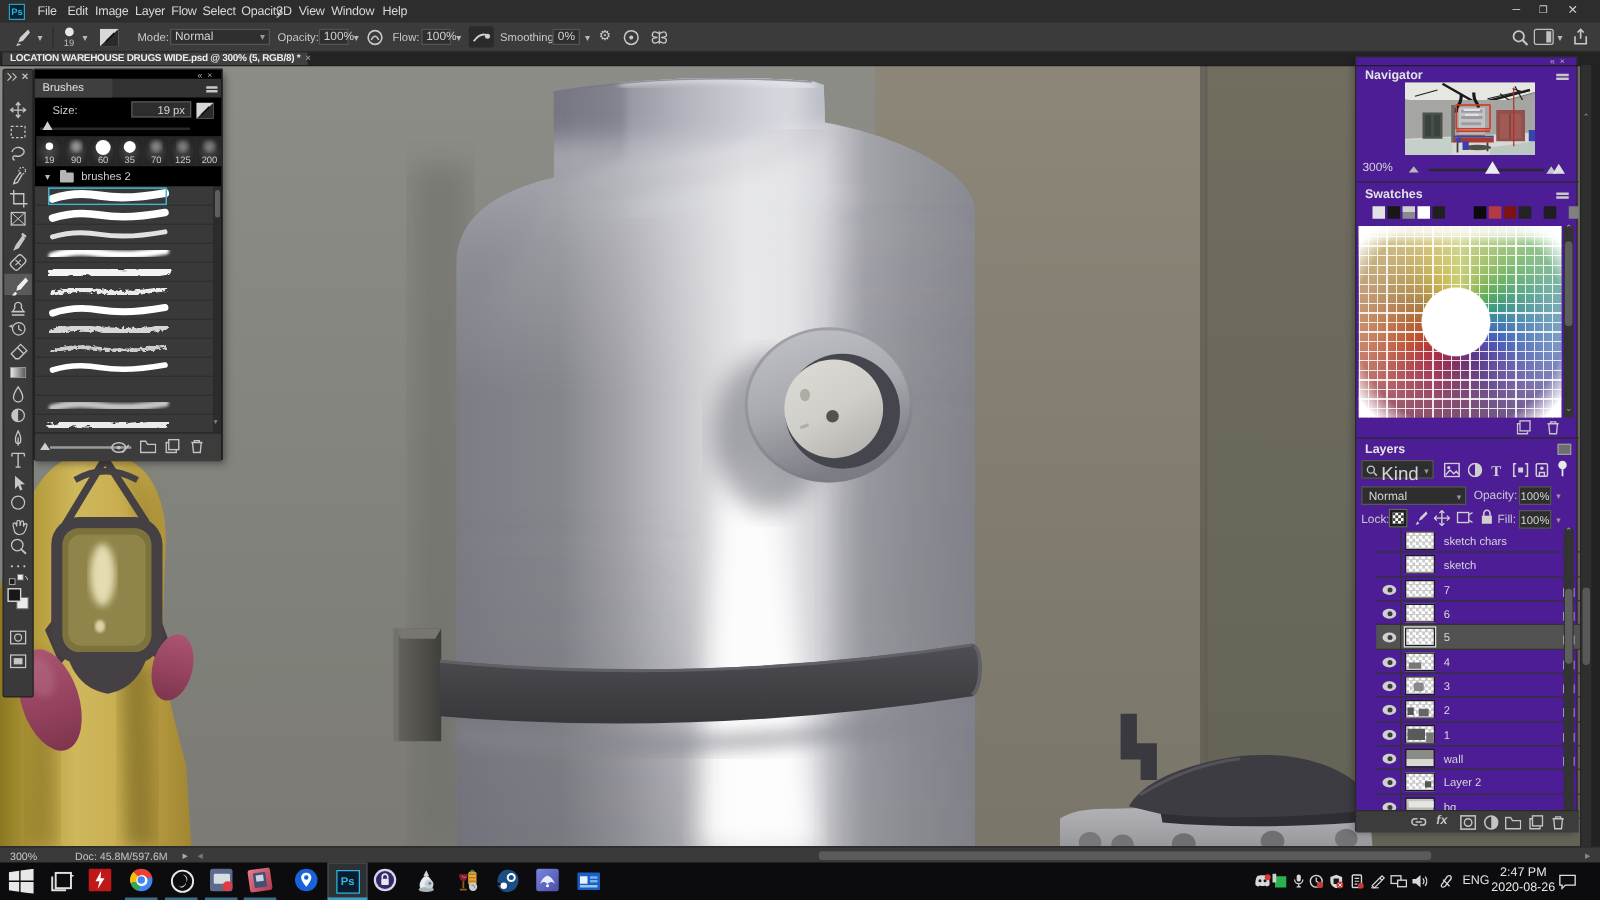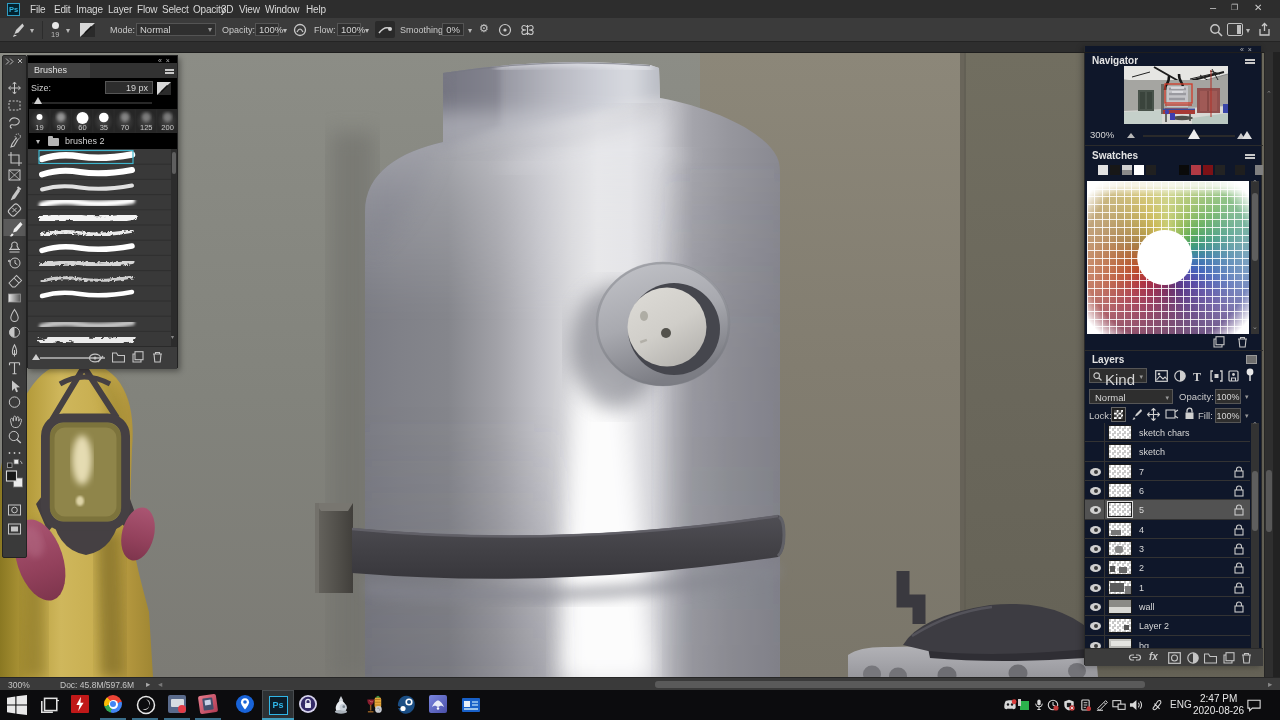--- a/index.html
+++ b/index.html
@@ -11,25 +11,25 @@
 .inbox{position:absolute;background:#2f2f2f;border:1px solid #545454;color:#d2d2d2;font-size:9.5px;text-align:right;padding:0 3px;height:13px;line-height:12px;top:5px}
 .dd{position:absolute;color:#b8b8b8;font-size:8px;top:8px}
 #tabstrip{left:0;top:42px;width:1280px;height:10px;background:#232323}
 #tab{position:absolute;left:2px;top:0;width:244px;height:10px;background:#404040;color:#ededed;font-size:8px;font-weight:bold;line-height:10px;padding-left:6px;white-space:nowrap;letter-spacing:-0.25px}
 #canvasarea{left:0;top:52px;width:1264px;height:625px;background:#7e7d77}
 #statusbar{left:0;top:677px;width:1280px;height:13px;background:#3a3a3a;border-top:1px solid #272727;color:#c6c6c6;font-size:8.5px}
 #taskbar{left:0;top:690px;width:1280px;height:30px;background:#0c0c0e;color:#e8e8e8}
 .tbi{position:absolute;top:5px;width:20px;height:20px}
 #tools{left:2px;top:55px;width:25px;height:503px;background:#3a3a3a;border:1px solid #232323;border-radius:2px}
 #brushes{left:27px;top:55px;width:151px;height:313px;background:#000000;border:1px solid #222;box-shadow:2px 3px 6px rgba(0,0,0,.4)}
-#dock{left:1084px;top:45px;width:178px;height:620px;background:#0f172a;border:1px solid #2a2a2a;box-shadow:-2px 2px 6px rgba(0,0,0,.3)}
+#dock{left:1084px;top:45px;width:178px;height:620px;background:#4c1d95;border:1px solid #2a2a2a;box-shadow:-2px 2px 6px rgba(0,0,0,.3)}
 #outerscroll{left:1264px;top:52px;width:9px;height:625px;background:#2f2f2f;border-left:1px solid #262626}
 .ph{font-size:10px;font-weight:bold;color:#e3e3e3}
 .ptxt{font-size:9px;color:#cfcfcf}
-.lrow{position:absolute;left:0;width:165px;height:19.33px;border-bottom:1px solid #333}
+.lrow{position:absolute;left:16px;width:165px;height:19.33px;border-bottom:1px solid #333}
 .leye{position:absolute;left:5px;top:6px;width:11px;height:8px;background:#d0d0d0;border-radius:50%}
 .leye:after{content:"";position:absolute;left:3.5px;top:2px;width:4px;height:4px;border-radius:50%;background:#3c3c3c}
 .ldiv{position:absolute;left:19px;top:0;width:1px;height:19.33px;background:#333}
 .lthumb{position:absolute;left:23px;top:2px;width:24px;height:15px;border:1px solid #1c1c1c;background:conic-gradient(#fff 0 25%,#c9c9c9 0 50%,#fff 0 75%,#c9c9c9 0) 0 0/5px 5px #fff}
 .lname{position:absolute;left:54px;top:5px;font-size:9px;color:#d8d8d8}
 .llock{position:absolute;left:149px;top:4px}
 </style></head><body>
 <div id="app">
 
 <div id="menubar" class="abs">
@@ -100,20 +100,23 @@
   <div class="abs" style="left:1227px;top:5px;width:16px;height:13px;border:1.5px solid #c0c0c0;border-radius:2px">
         <div style="position:absolute;right:1px;top:1px;bottom:1px;width:4px;background:#c0c0c0"></div>
       </div>
   <span class="dd" style="left:1246px">▾</span>
   <svg class="abs" style="left:1257px;top:4px" width="15" height="15" viewBox="0 0 15 15">
         <path d="M3 7 V13 H12 V7" fill="none" stroke="#c8c8c8" stroke-width="1.3"></path>
         <path d="M7.5 9 V2 M5 4 L7.5 1.5 L10 4" fill="none" stroke="#c8c8c8" stroke-width="1.3"></path>
       </svg>
 </div>
 
+<div id="tabstrip" class="abs">
+  <div id="tab">LOCATION WAREHOUSE DRUGS WIDE.psd @ 300% (5, RGB/8) * <span style="color:#aaa;font-weight:normal">&nbsp;×</span></div>
+</div>
 
 <div id="canvasarea" class="abs">
 <div class="abs" style="left:0;top:0;width:1264px;height:1px;background:#1e1e1e;z-index:5"></div>
 <svg width="1264" height="625" viewBox="0 0 1264 625">
 <defs>
   <linearGradient id="wallL" x1="0" y1="0" x2="0" y2="1">
     <stop offset="0" stop-color="#8c8d86"></stop>
             <stop offset="0.55" stop-color="#82837c"></stop>
             <stop offset="1" stop-color="#7c7b75"></stop>
   </linearGradient>
@@ -535,21 +538,21 @@
         </defs>
 </svg>
 </div>
 
 <div id="brushes" class="abs">
   <div class="abs" style="left:130px;top:1px;color:#b5b5b5;font-size:7px">«&nbsp;&nbsp;×</div>
   <div class="abs" style="left:0;top:7px;width:149px;height:15px;background:#323232">
     <div class="abs" style="left:0;top:0;width:62px;height:15px;background:#3f3f3f;color:#e0e0e0;font-size:9px;line-height:15px;padding-left:6px">Brushes</div>
     <div class="abs" style="left:137px;top:6px;width:9px;height:1.5px;background:#c8c8c8;box-shadow:0 3px #c8c8c8"></div>
   </div>
-  <span class="abs ptxt" style="left:3px;top:27px">Size:</span>
+  <span class="abs ptxt" style="left:14px;top:27px">Size:</span>
   <div class="abs" style="left:77px;top:25px;width:48px;height:13px;background:#2d2d2d;border:1px solid #565656;color:#d5d5d5;font-size:9px;text-align:right;line-height:12px;padding-right:4px">19 px</div>
   <svg class="abs" style="left:129px;top:26px" width="14" height="13" viewBox="0 0 14 13">
         <rect width="14" height="13" fill="#d8d8d8"></rect>
         <path d="M0 13 L14 0 V13 Z" fill="#2b2b2b"></path>
         <path d="M10 3 L4 9 L3 11 L5 10 L11 4 Z" fill="#111"></path>
       </svg>
   <div class="abs" style="left:4px;top:46px;width:120px;height:2px;background:#282828"></div>
   <div class="abs" style="left:6px;top:41px;width:0;height:0;border-left:4.5px solid transparent;border-right:4.5px solid transparent;border-bottom:7px solid #cfcfcf"></div>
 
   <div class="abs" style="left:1px;top:53px;width:149px;height:24px;background:#2a2a2a">

